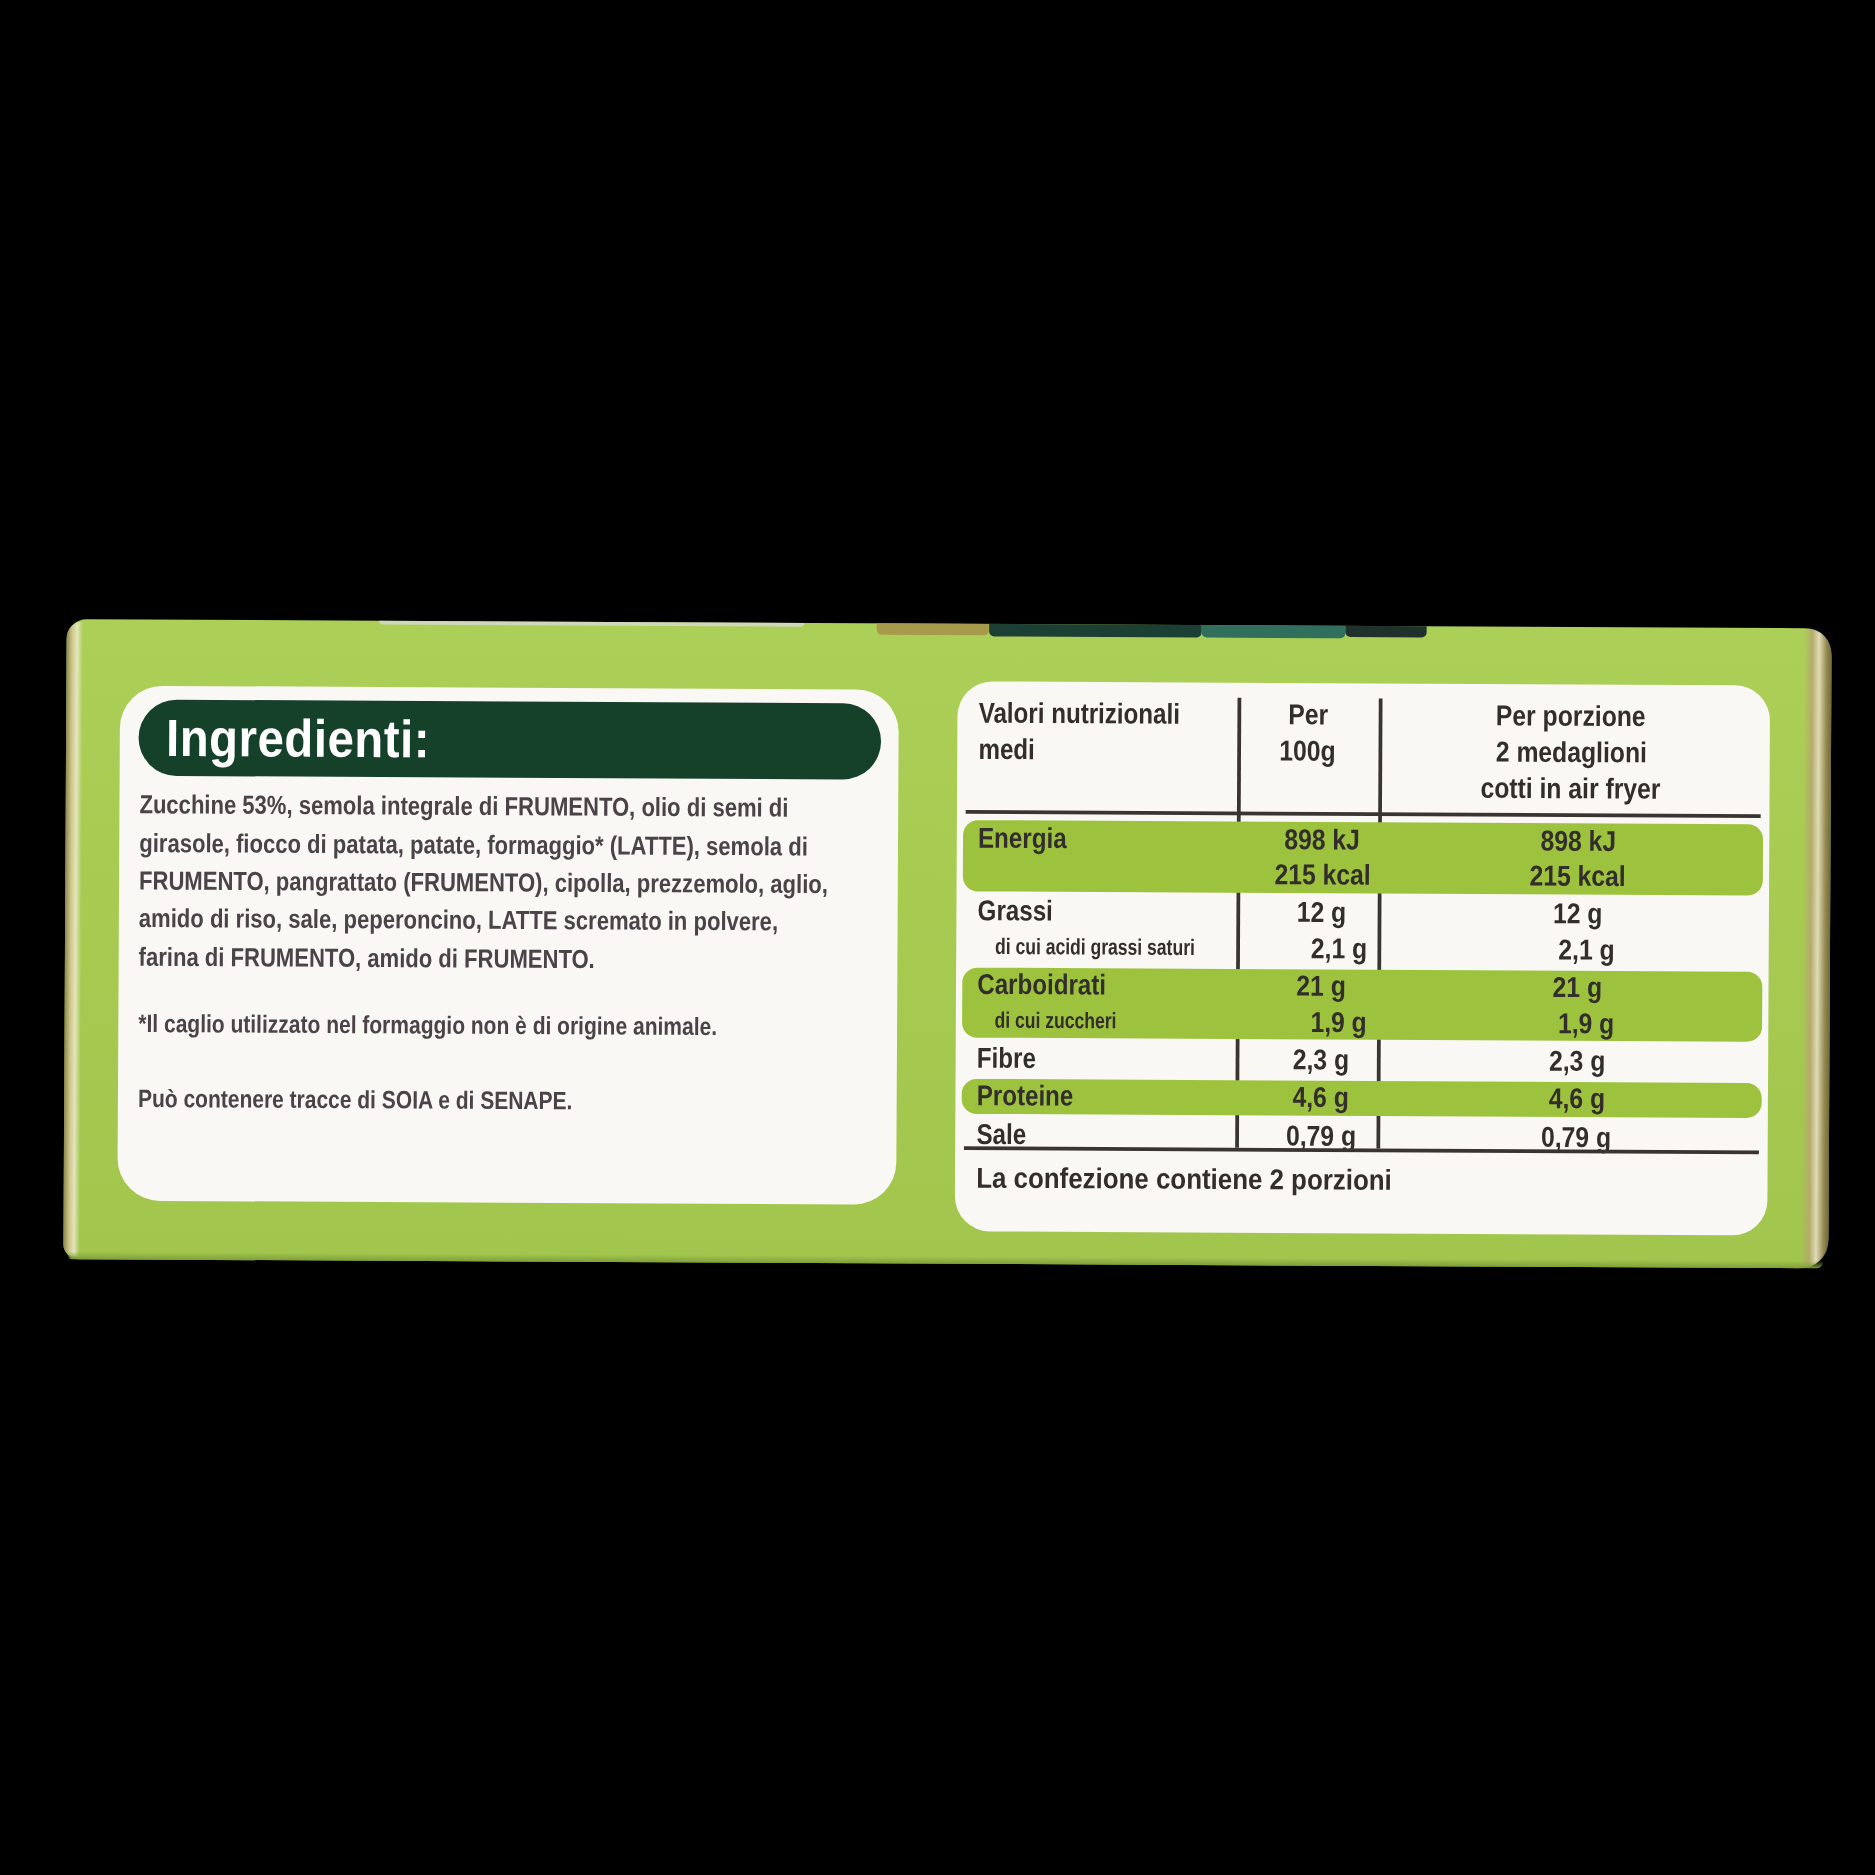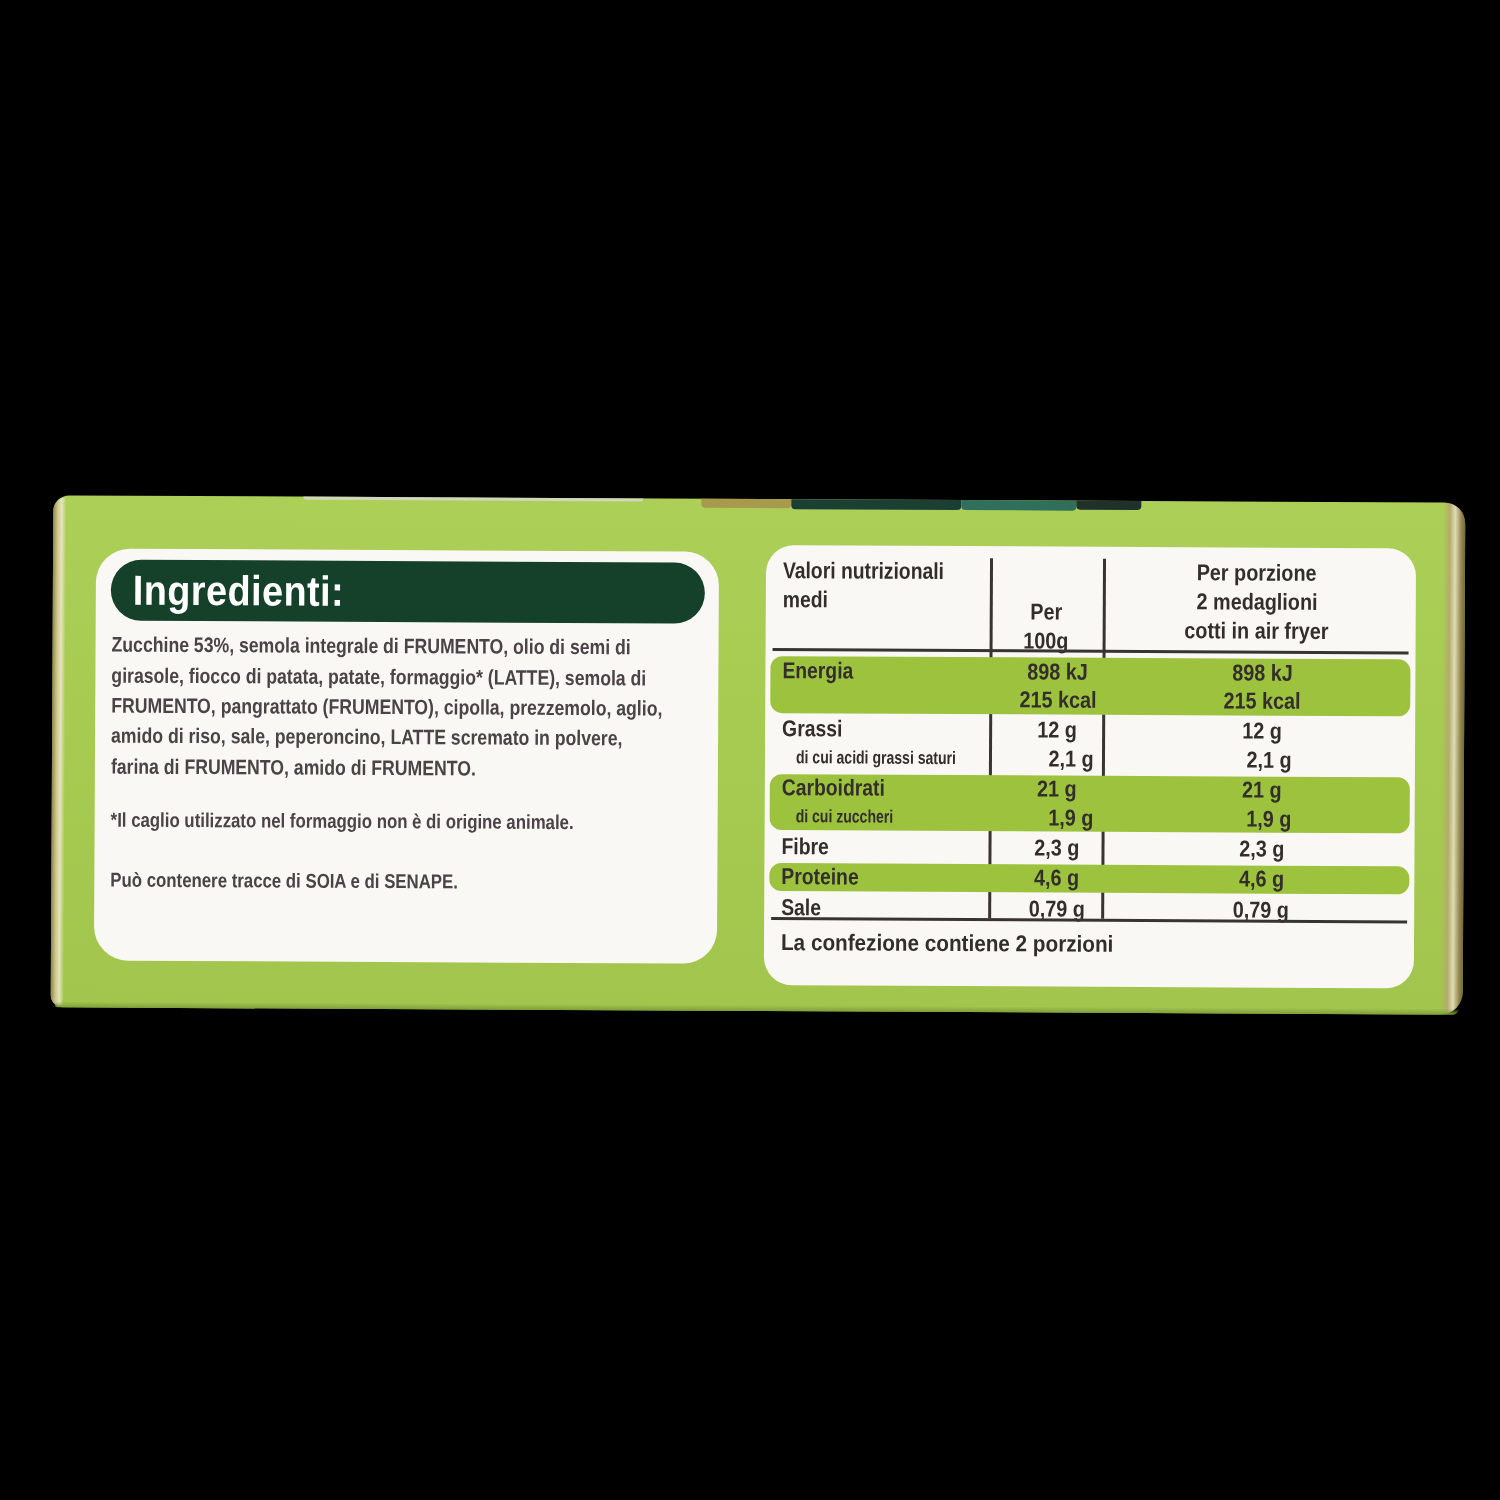--- a/index.html
+++ b/index.html
@@ -61,21 +61,21 @@
   
   .nutrition{left:713px;top:46px;width:650px;height:440px;border-radius:28px;color:var(--tink);}
   .vdiv{position:absolute;top:12px;width:3px;height:360px;background:var(--rule);}
   .vdiv.d1{left:224px;}
   .vdiv.d2{left:337px;}
   .hrule{position:absolute;left:7px;right:7px;height:3px;background:var(--rule);}
   .hrule.r1{top:103px;}
   .hrule.r2{top:372px;}
   .nhead{position:absolute;top:11px;font-size:23px;font-weight:700;line-height:29px;}
   .nhead.c1{left:17px;width:205px;}
-  .nhead.c2{left:224px;width:113px;text-align:center;margin-top:40px;}
+  .nhead.c2{left:224px;width:113px;text-align:center;}
   .nhead.c3{left:340px;right:8px;text-align:center;}
   .rows{position:absolute;left:5px;right:5px;top:109px;}
   .band{border-radius:12px;}
   .band.green{background:var(--band);margin:2px 0;}
   .nrow{height:28.4px;display:flex;align-items:center;}
   .nlabel{width:219px;padding-left:12px;font-size:23px;font-weight:700;overflow:visible;}
   .nrow.sub .nlabel{padding-left:26px;font-size:18px;font-weight:600;}
   .nrow.sub .nlabel .cond{transform:scaleX(0.78);}
   .nv1{width:113px;text-align:center;font-size:23px;font-weight:700;}
   .nv2{flex:1;text-align:center;font-size:23px;font-weight:700;}

